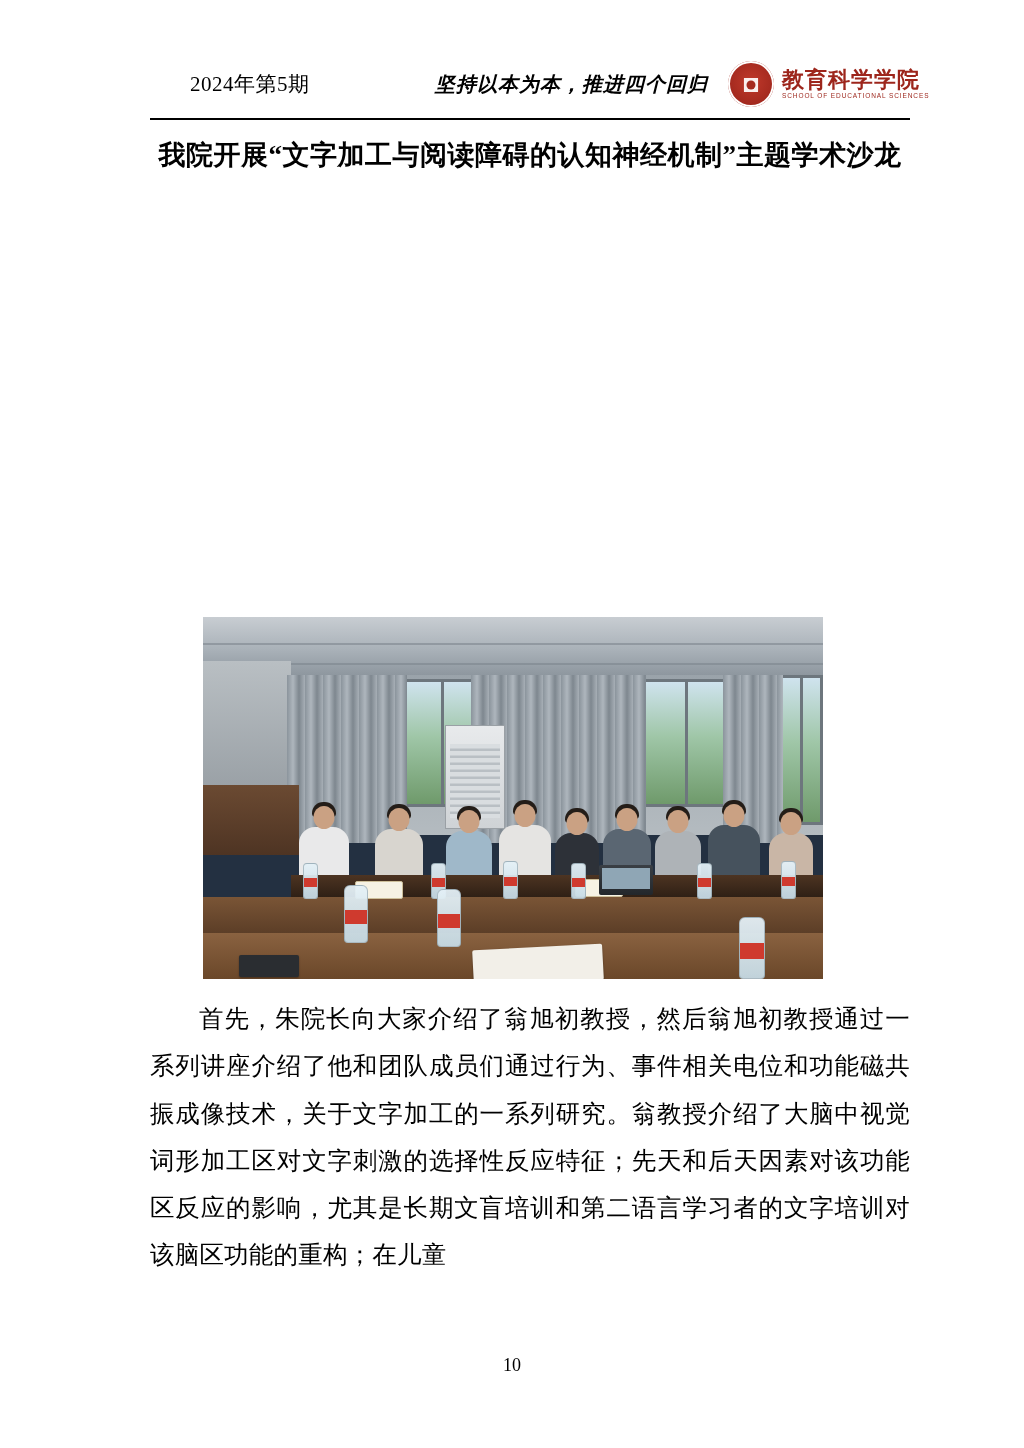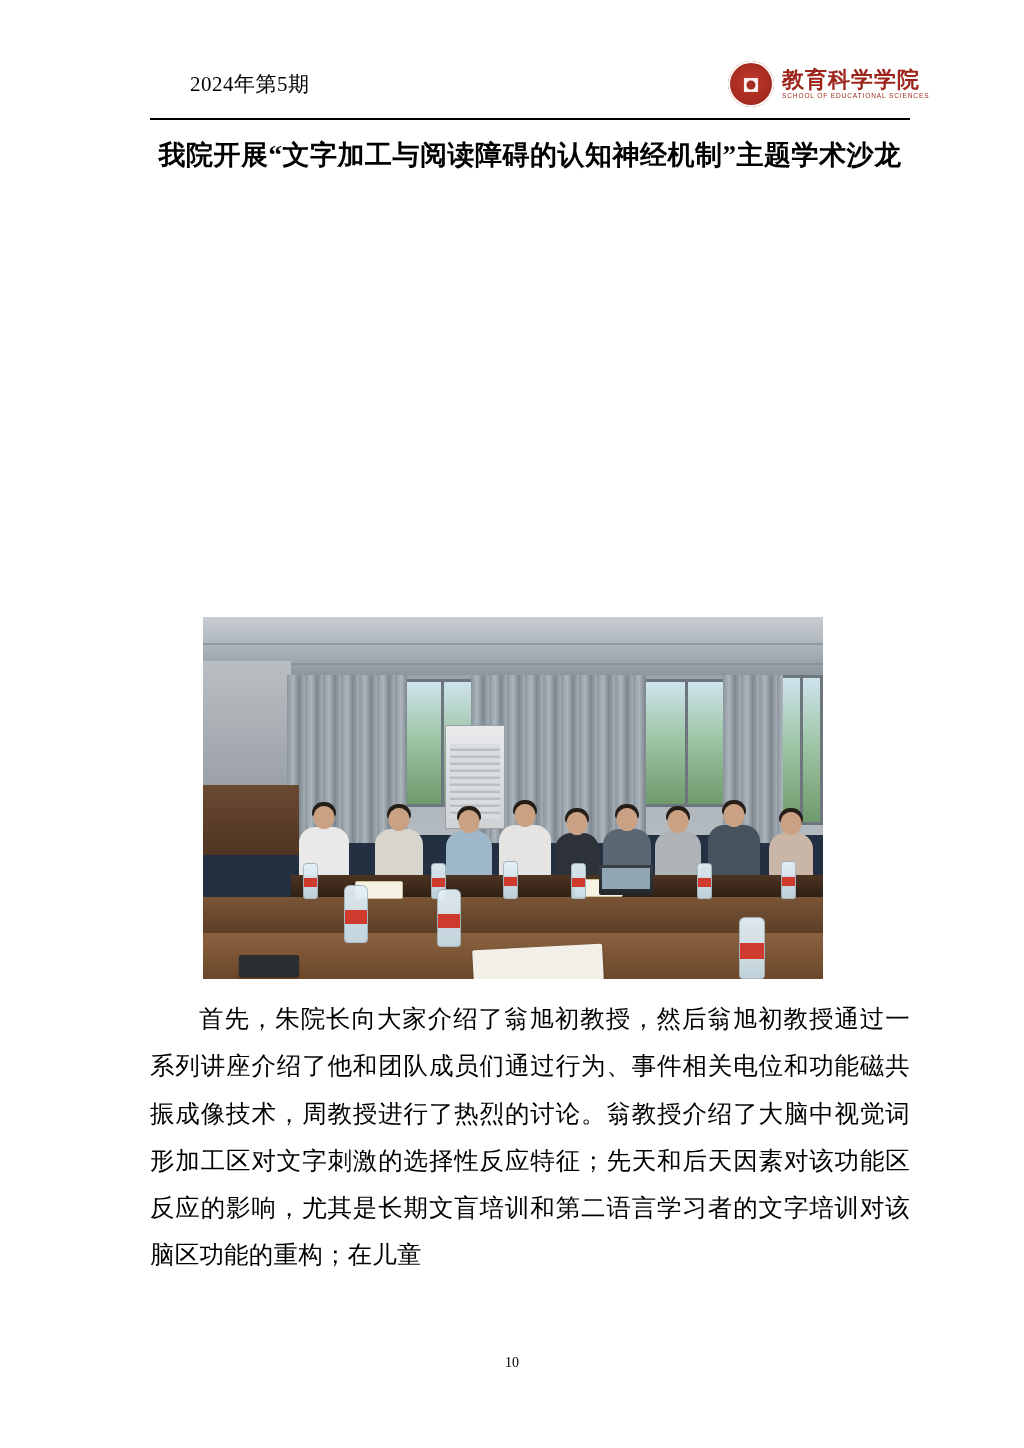--- a/index.html
+++ b/index.html
@@ -279,31 +279,32 @@
     border: 1px solid #cdbf9a; border-radius: 2px;
   }
 
   
   .page-number {
     position: absolute;
     top: 1355px;
     left: 0;
     width: 1024px;
     text-align: center;
-    font-size: 14px;
+    font-size: 18px;
     font-family: "Liberation Serif", serif;
   }
 </style>
 </head>
 <body>
 
 <div class="page">
 
   <div class="header">
     <div class="header-issue">2024年第5期</div>
+    <div class="header-slogan">坚持以本为本，推进四个回归</div>
     <div class="header-logo">
       <div class="logo-emblem"></div>
       <div class="logo-text-wrap">
         <div class="logo-cn">教育科学学院</div>
         <div class="logo-en">SCHOOL OF EDUCATIONAL SCIENCES</div>
       </div>
     </div>
   </div>
   <div class="header-rule"></div>
 
@@ -392,17 +393,17 @@
 
       <div class="ph-bottle" style="left:141px; top:268px; width:22px; height:56px; border-radius:6px 6px 4px 4px;"></div>
       <div class="ph-bottle" style="left:234px; top:272px; width:22px; height:56px; border-radius:6px 6px 4px 4px;"></div>
       <div class="ph-bottle" style="left:536px; top:300px; width:24px; height:60px; border-radius:6px 6px 4px 4px;"></div>
 
       <div class="ph-paper" style="left:270px; top:330px; width:130px; height:36px; transform:rotate(-3deg);"></div>
       <div class="ph-paper" style="left:36px; top:338px; width:60px; height:22px; background:#2a2d31;"></div>
     </div>
   </div>
 
-  <div class="para para-2">首先，朱院长向大家介绍了翁旭初教授，然后翁旭初教授通过一系列讲座介绍了他和团队成员们通过行为、事件相关电位和功能磁共振成像技术，周教授进行了热烈的讨论。翁教授介绍了大脑中视觉词形加工区对文字刺激的选择性反应特征；先天和后天因素对该功能区反应的影响，尤其是长期文盲培训和第二语言学习者的文字培训对该脑区功能的重构；在儿童</div>
+  <div class="para para-2">首先，朱院长向大家介绍了翁旭初教授，然后翁旭初教授通过一系列讲座介绍了他和团队成员们通过行为、事件相关电位和功能磁共振成像技术，关于文字加工的一系列研究。翁教授介绍了大脑中视觉词形加工区对文字刺激的选择性反应特征；先天和后天因素对该功能区反应的影响，尤其是长期文盲培训和第二语言学习者的文字培训对该脑区功能的重构；在儿童</div>
 
   <div class="page-number">10</div>
 
 </div>
 
 </body></html>

